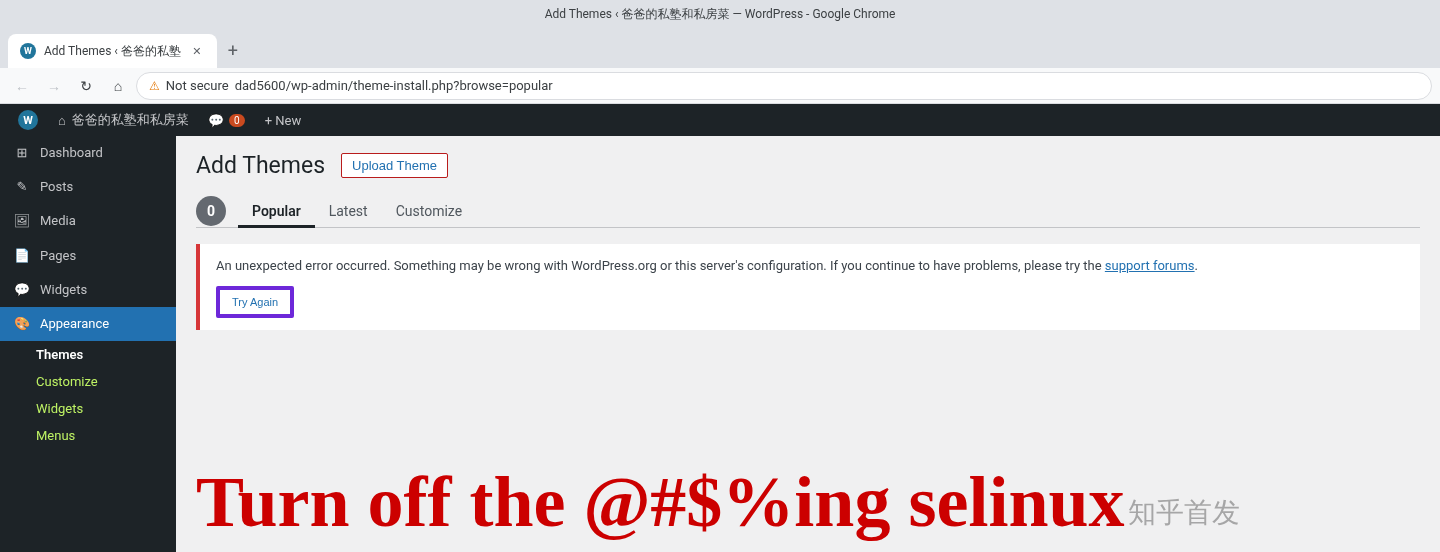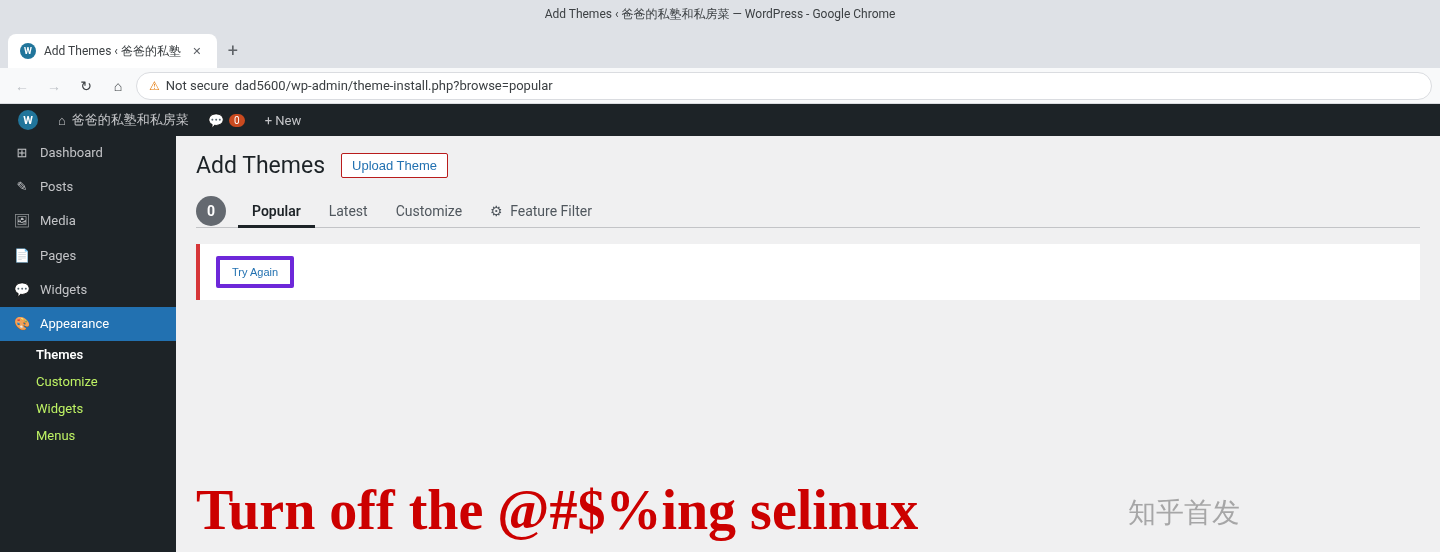--- a/index.html
+++ b/index.html
@@ -337,21 +337,21 @@
       cursor: pointer;
       width: fit-content;
     }
 
     
     .big-red-text {
       position: absolute;
       bottom: 0;
       left: 0;
       right: 0;
-      font-size: 56px;
+      font-size: 72px;
       font-weight: bold;
       color: #cc0000;
       padding: 10px 20px;
       white-space: nowrap;
       overflow: hidden;
       line-height: 1.1;
       font-family: Georgia, serif;
     }
 
     
@@ -465,27 +465,26 @@
         <div class="tab-count">0</div>
         <div class="tab-item active">
           <span>Popular</span>
         </div>
         <div class="tab-item">
           <span>Latest</span>
         </div>
         <div class="tab-item">
           <span>Customize</span>
         </div>
-        <div class="tab-item">
-          <span class="gear-icon">⚙</span>
-          <span>Feature Filter</span>
-        </div>
       </div>
 
       <div class="error-notice">
+        <span>
+          <span>An unexpected error occurred. Something may be wrong with WordPress.org or this server's configuration. If you continue to have problems, please try the </span><a>support forums</a><span>.</span>
+        </span>
         <button class="try-again-btn">Try Again</button>
       </div>
     </div>
 
     <div class="big-red-text">Turn off the @#$%ing selinux</div>
 
     <div class="chinese-watermark">知乎首发</div>
   </div>
 </div>
 

